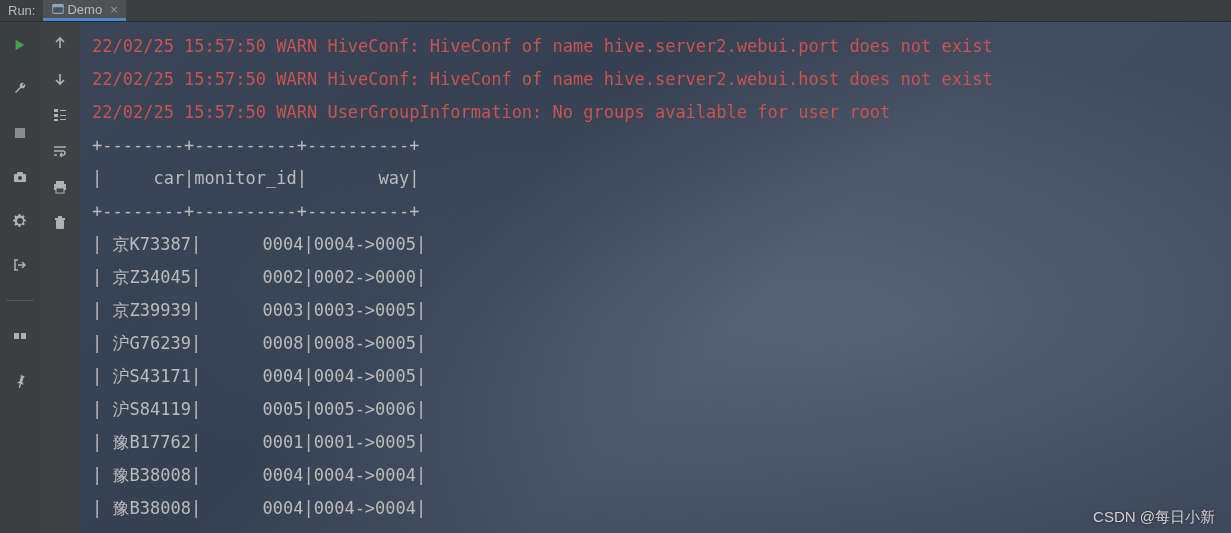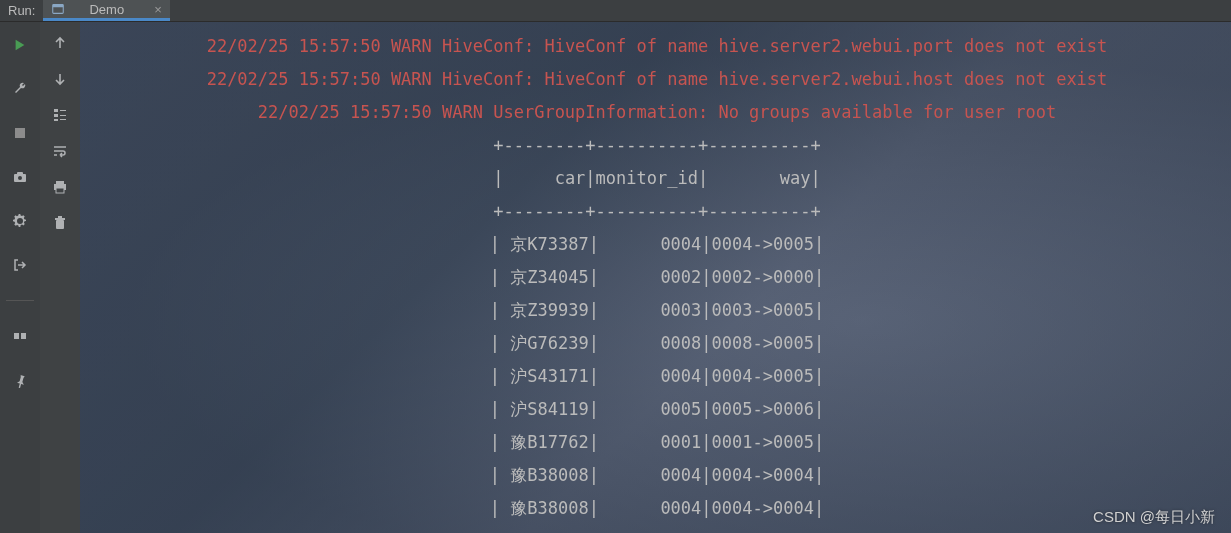--- a/index.html
+++ b/index.html
@@ -10,42 +10,42 @@
       font-family: 'Consolas', 'Monaco', monospace;
       overflow: hidden;
       position: relative;
     }
     .bg-overlay {
       position: absolute;
       inset: 0;
       background: radial-gradient(ellipse at 70% 60%, rgba(90,100,120,0.3) 0%, rgba(45,55,72,0.5) 60%);
       z-index: 0;
     }
-    .main { position: relative; z-index: 1; width: 100%; height: 100%; display: flex; flex-direction: column; text-align: center; }
+    .main { position: relative; z-index: 1; width: 100%; height: 100%; display: flex; flex-direction: column; }
     .header {
       height: 28px;
       background: #3c3f41;
       display: flex;
       align-items: center;
       border-bottom: 1px solid #2b2b2b;
     }
     .run-label {
       color: #bbbbbb;
       font-size: 13px;
       padding: 0 8px;
       font-family: sans-serif;
     }
     .tab {
       display: flex;
       align-items: center;
       height: 100%;
       padding: 0 8px;
       background: #4e5254;
       border-bottom: 3px solid #4a88c7;
-      gap: 24px;
+      gap: 2px;
       position: relative;
     }
     .tab-icon {
       width: 14px; height: 14px;
       display: flex; align-items: center; justify-content: center;
     }
     .tab-label { color: #bbbbbb; font-size: 13px; font-family: sans-serif; }
     .tab-close { color: #999; font-size: 13px; margin-left: 6px; cursor: pointer; font-family: sans-serif; }
     .body { flex: 1; display: flex; }
     .gutter-col {

